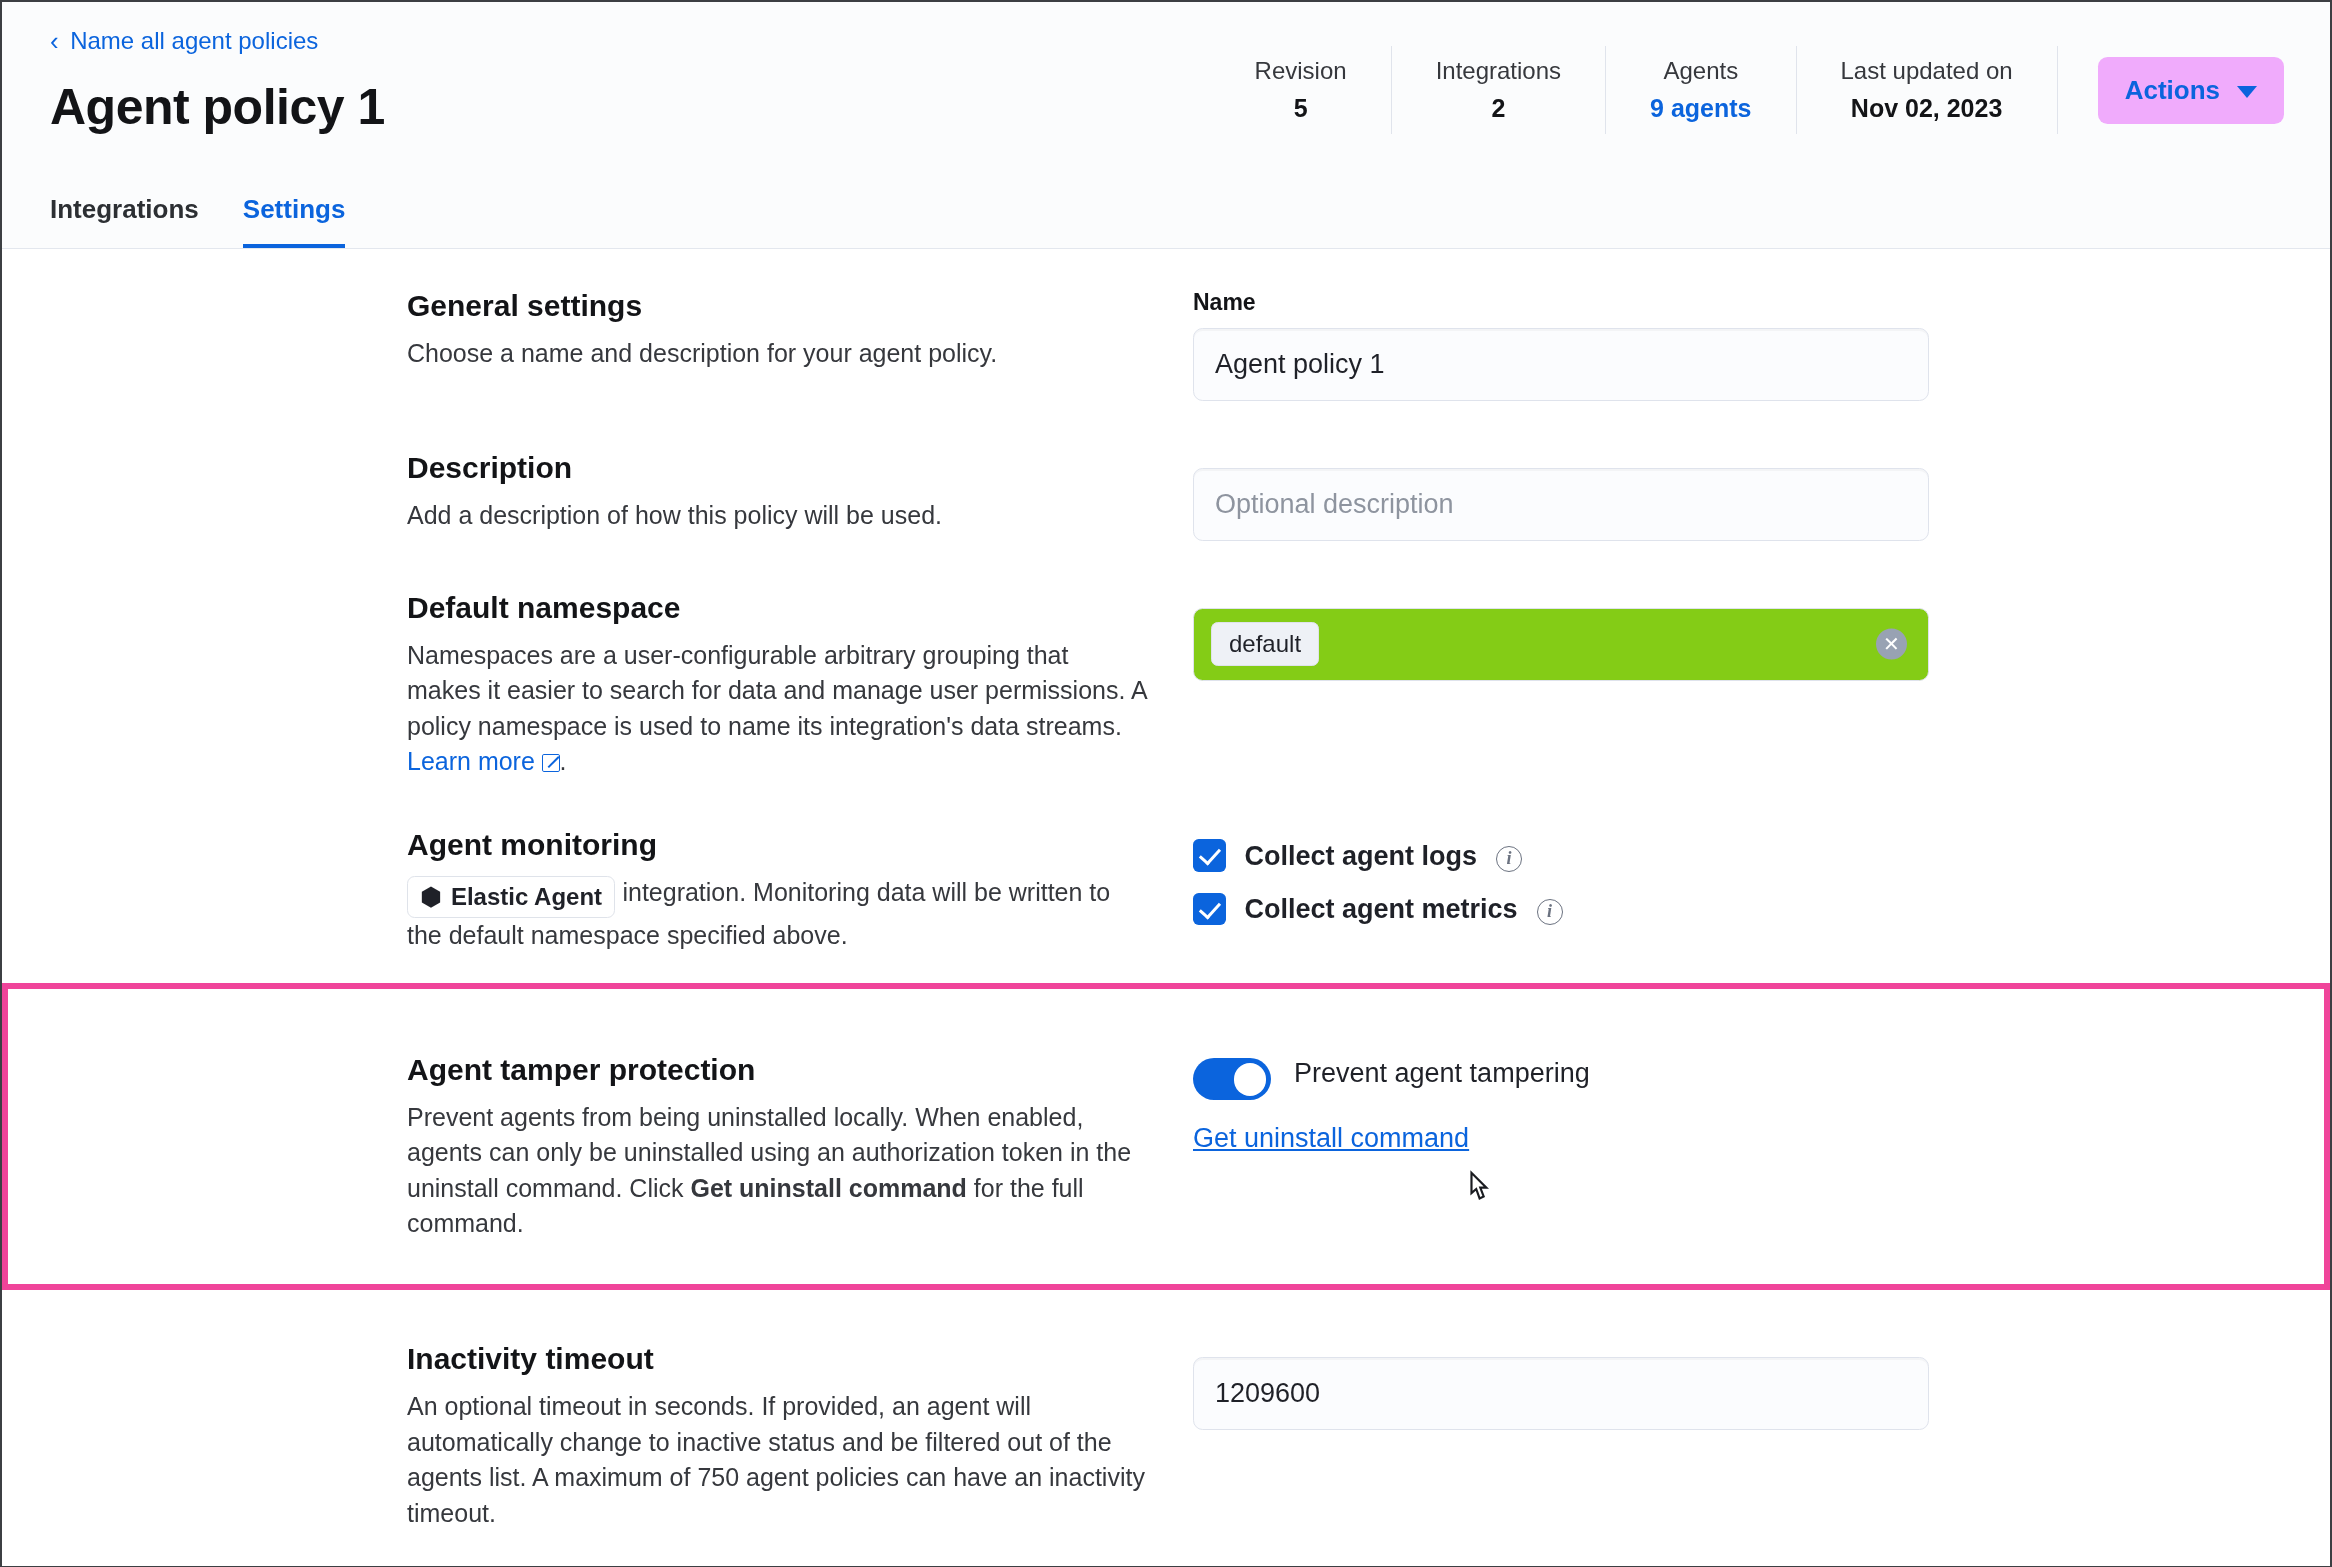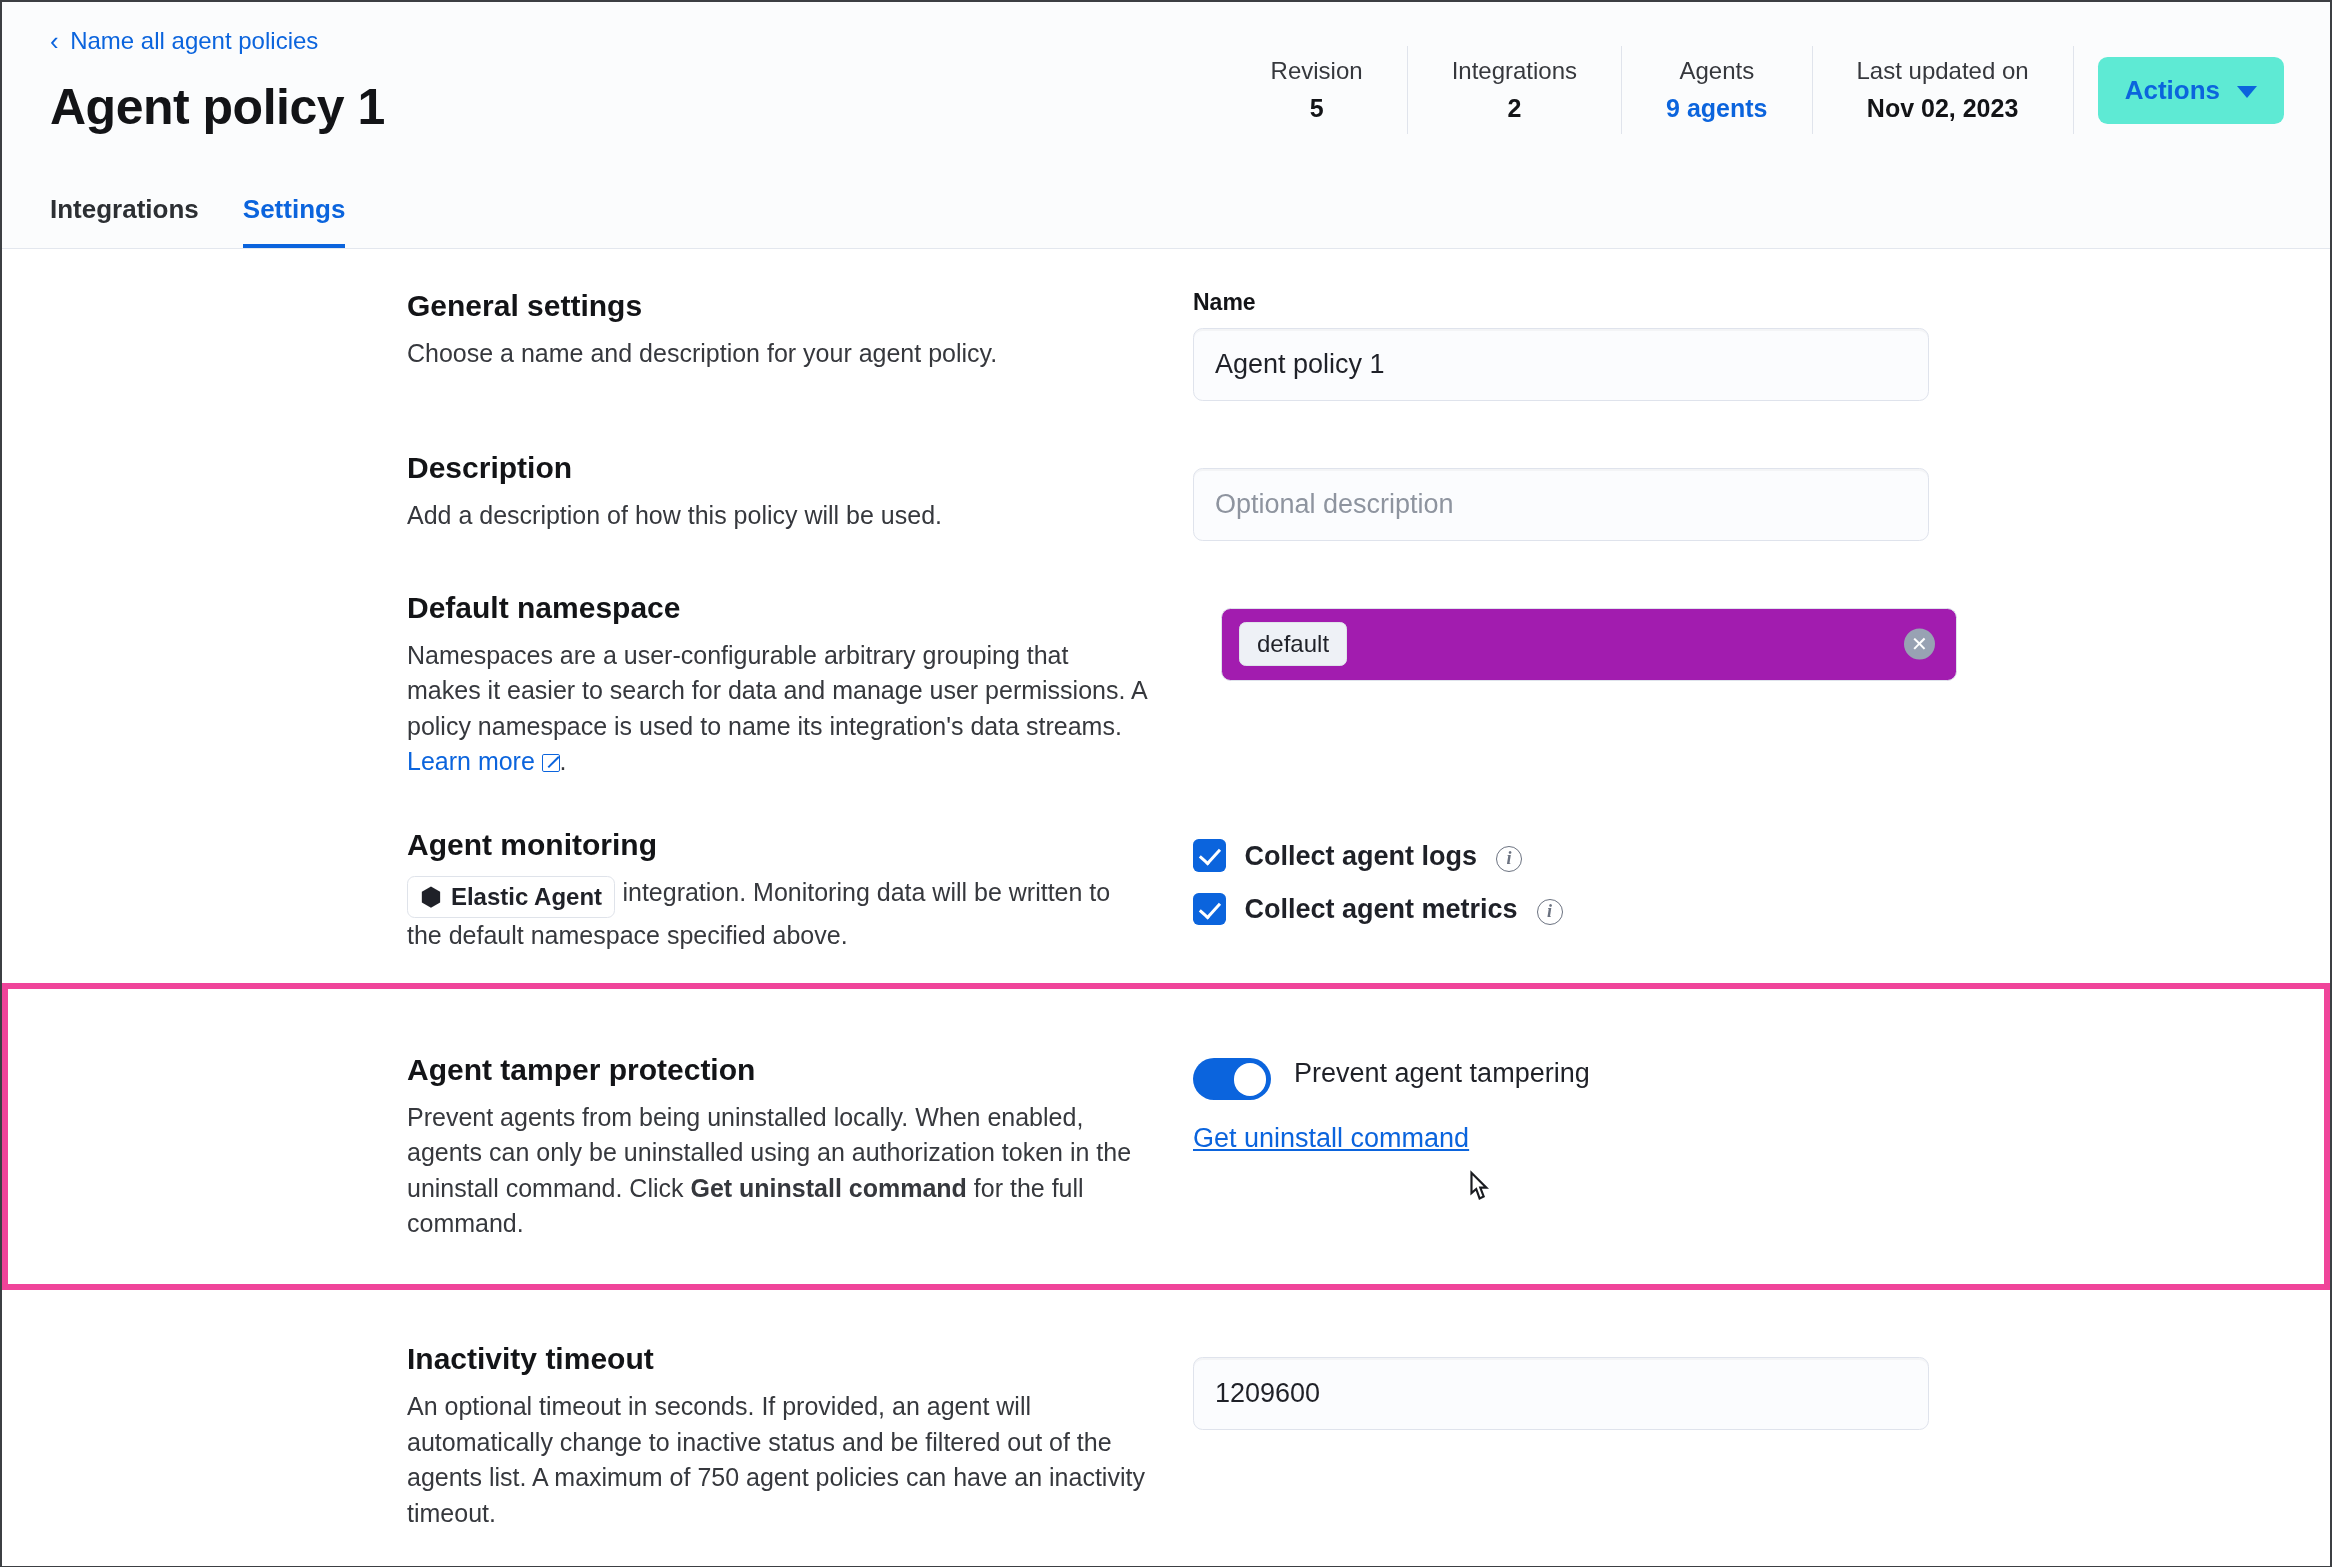--- a/index.html
+++ b/index.html
@@ -68,22 +68,22 @@
     display: flex;
     flex-direction: column;
     justify-content: center;
     gap: 9.6px;
   }
   .stat:last-of-type { border-right: 1.9px solid #e0e4ec; }
   .stat-label { font-size: 24px; color: #36383d; }
   .stat-value { font-size: 25px; font-weight: bold; color: #131417; }
   .stat-value.link { color: #0b64dd; font-weight: bold; cursor: pointer; }
   .actions-btn {
-    margin-left: 24px;
-    background: #5eead4;
+    margin-left: 40px;
+    background: #f0abfc;
     color: #0b64dd;
     border: none;
     border-radius: 9.6px;
     font-size: 26px;
     font-weight: bold;
     font-family: "Liberation Sans", sans-serif;
     padding: 0 27px;
     height: 67px;
     display: flex;
     align-items: center;
@@ -162,25 +162,24 @@
     box-shadow: 0 1.9px 0 rgba(0,0,0,0.03) inset;
   }
   .text-input::placeholder { color: #8e949f; }
 
   .combo {
     position: relative;
     width: 736px;
     height: 73px;
     border: 1.9px solid #dfe3ec;
     border-radius: 9.6px;
-    background: #a21caf;
+    background: #84cc16;
     display: flex;
     align-items: center;
     padding: 0 17px;
-    margin-left: 28px;
   }
   .pill {
     background: #eef1f6;
     border: 1px solid #dfe3ea;
     border-radius: 6.7px;
     font-size: 24px;
     color: #1f2128;
     padding: 6.7px 17px;
   }
   .combo-clear {

